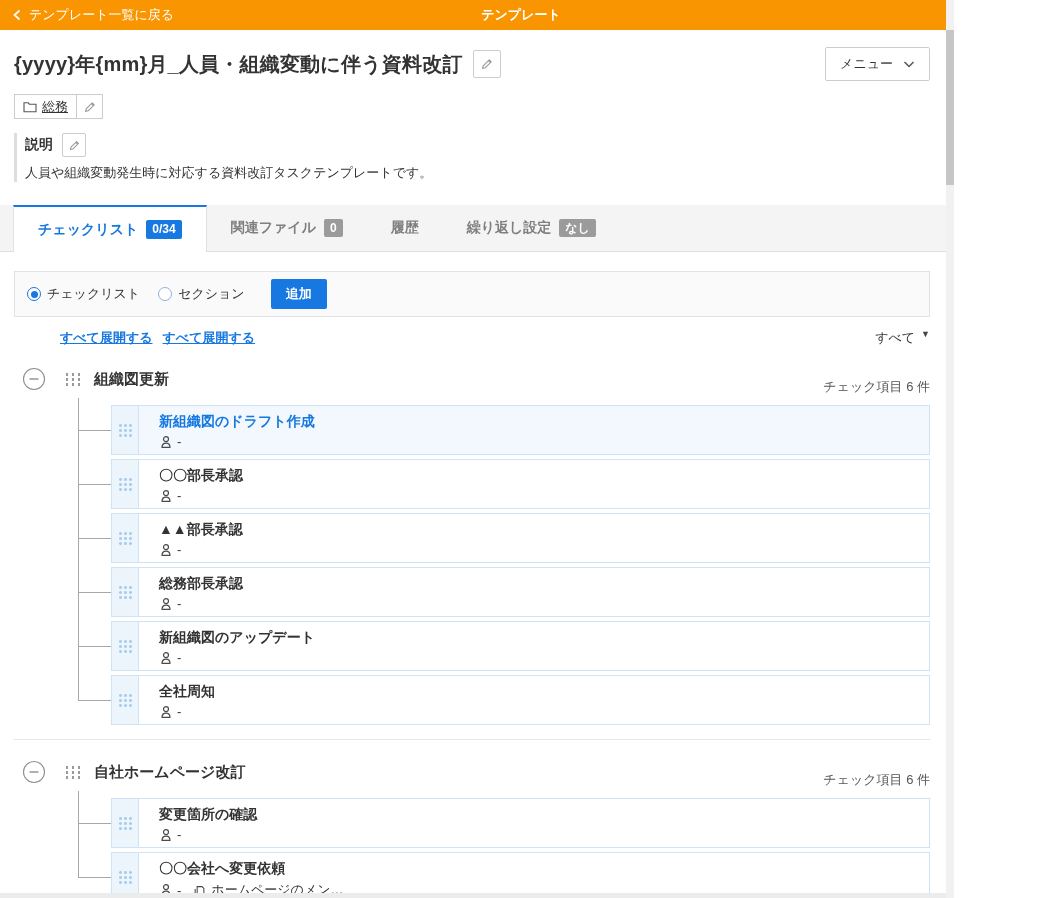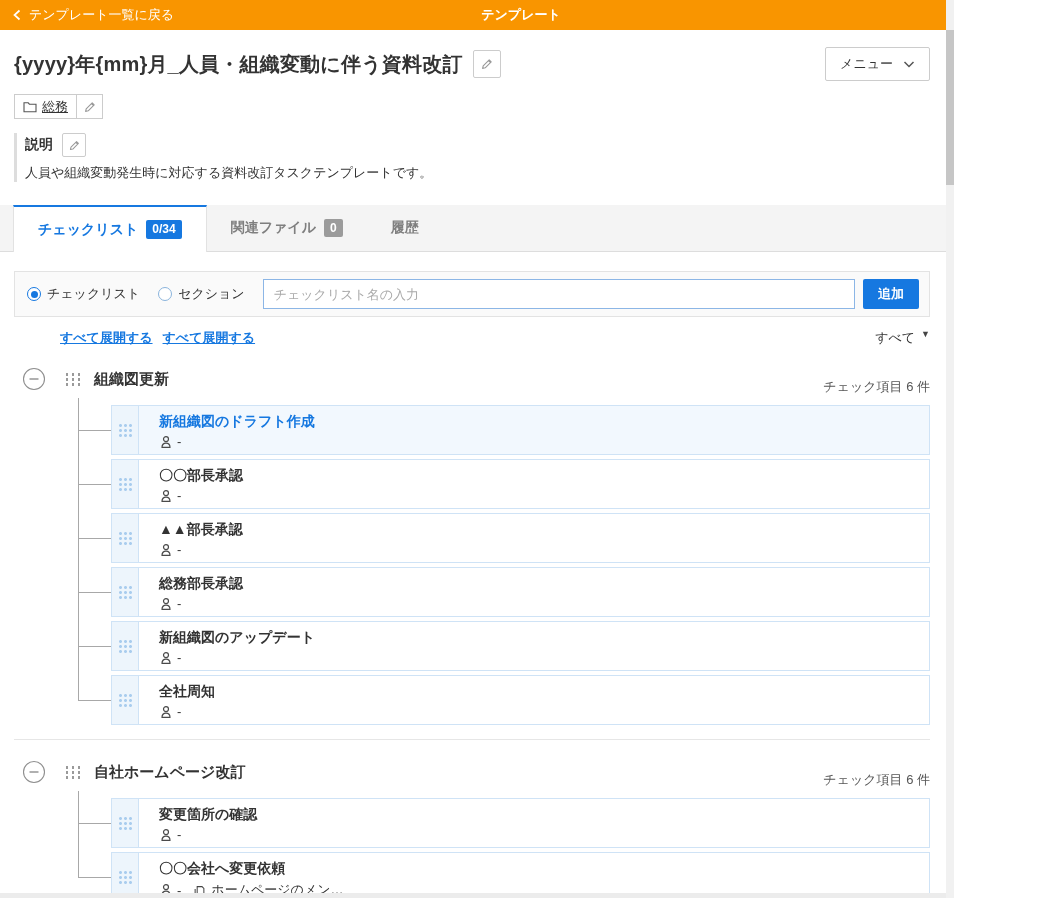--- a/index.html
+++ b/index.html
@@ -156,33 +156,36 @@
       <span>チェックリスト</span>
       <span class="badge">0/34</span>
     </div>
     <div class="tab">
       <span>関連ファイル</span>
       <span class="badge gray">0</span>
     </div>
     <div class="tab">
       <span>履歴</span>
     </div>
+    <div class="tab">
+      <span>繰り返し設定</span>
+      <span class="badge gray">なし</span>
+    </div>
   </div>
 
   <div class="content">
     <div class="add-row">
       <span class="radio">
         <span class="radio-circle checked"></span>
         <span>チェックリスト</span>
       </span>
       <span class="radio">
         <span class="radio-circle"></span>
         <span>セクション</span>
       </span>
-      <input class="add-input" type="text" placeholder="チェックリスト名の入力" style="">
       <button class="add-btn">追加</button>
     </div>
 
     <div class="toolbar">
       <span class="fold-link">すべて展開する</span>
       <span class="fold-link">すべて展開する</span>
       <span class="filter">
         <span>すべて</span>
         <span class="caret">▼</span>
       </span>

